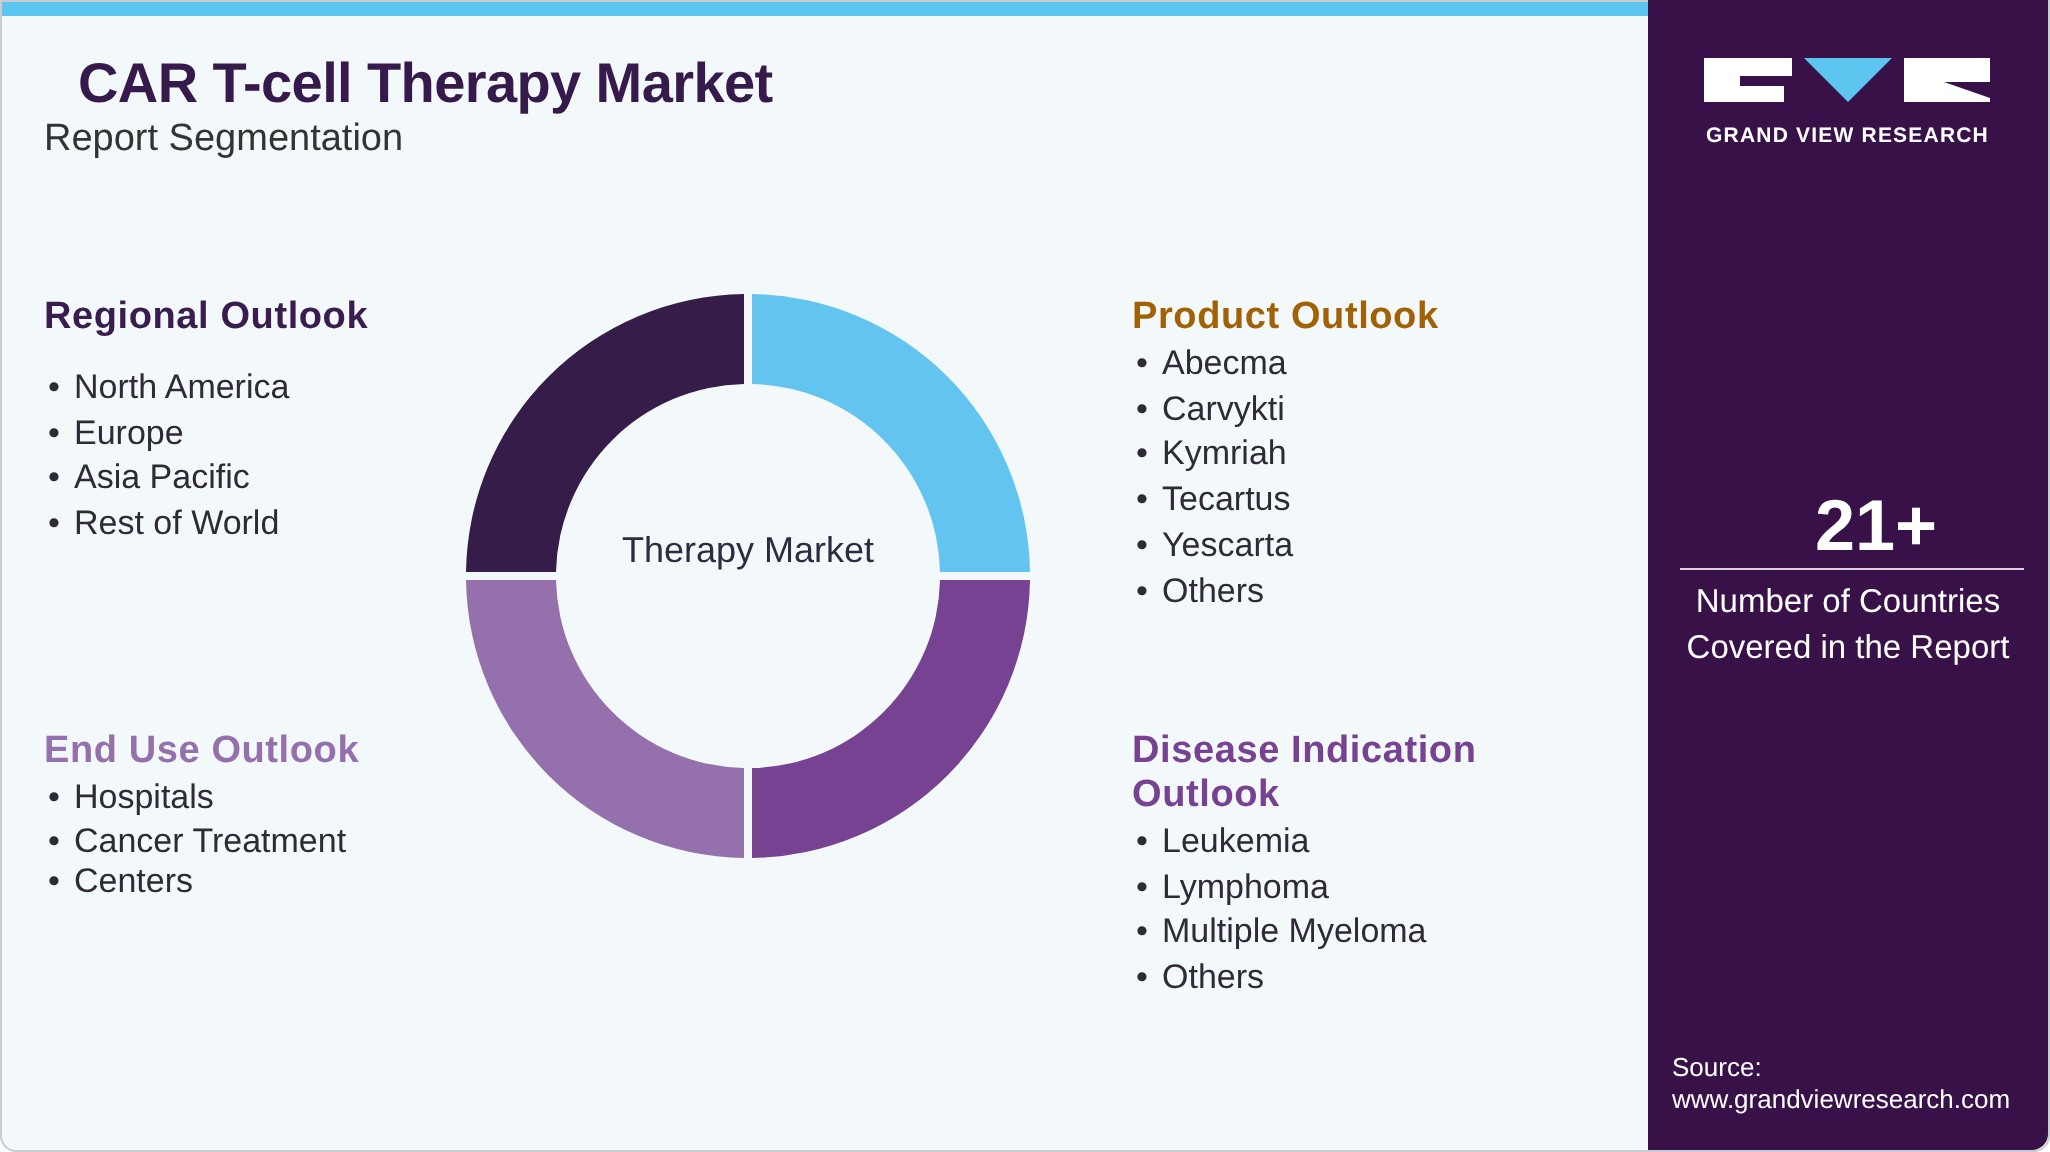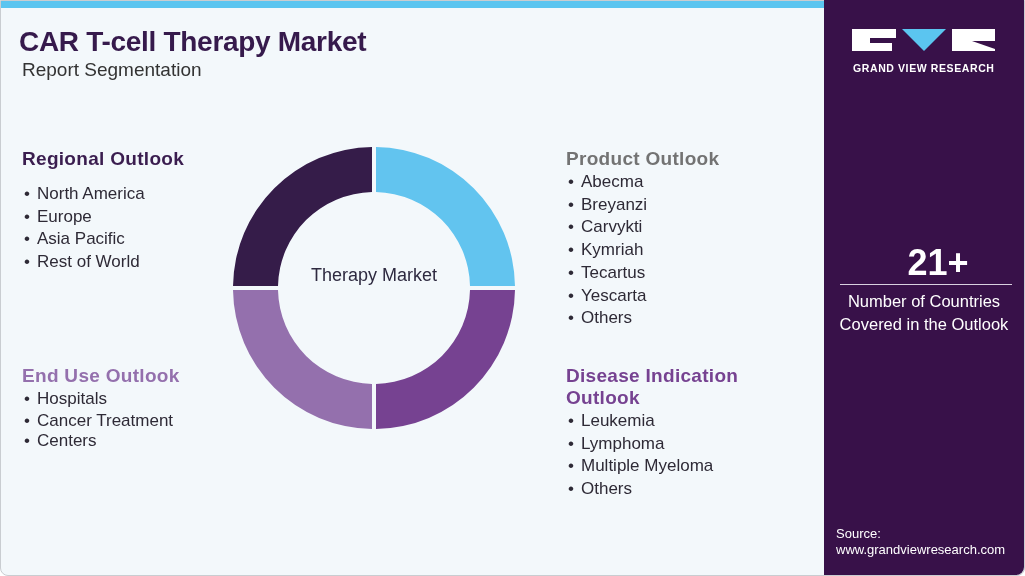--- a/index.html
+++ b/index.html
@@ -1,20 +1,20 @@
 <!DOCTYPE html>
 <html><head>
 <meta charset="utf-8">
 <style>
   html, body { margin:0; padding:0; }
   body { width:1025px; height:576px; position:relative; overflow:hidden; background:#ffffff; font-family:"Liberation Sans", sans-serif; }
   .frame { position:absolute; left:0; top:0; width:1023px; height:574px; border:1px solid #c9cdd1; border-radius:0 0 8px 8px; background:#f3f8fb; overflow:hidden; }
   .topbar { position:absolute; left:0; top:0; width:824px; height:7px; background:#5bc5f0; }
   .sidepanel { position:absolute; left:824px; top:0; width:200px; height:575px; background:#381149; border-radius:0 0 8px 0; }
-  .title { position:absolute; left:18px; top:25px; font-size:28px; font-weight:bold; color:#361a4c; letter-spacing:-0.3px; }
+  .title { position:absolute; left:38px; top:25px; font-size:28px; font-weight:bold; color:#361a4c; letter-spacing:-0.3px; }
   .subtitle { position:absolute; left:21px; top:58px; font-size:19px; color:#333; }
   .section { position:absolute; }
   .sec-title { font-size:19px; font-weight:bold; line-height:22px; letter-spacing:0.3px; }
   .item { font-size:17px; color:#2e2a36; line-height:22.7px; position:relative; padding-left:15px; }
   .item::before { content:"•"; position:absolute; left:2px; top:0; }
   .donut { position:absolute; left:232px; top:146px; width:282px; height:282px; }
   .center-label { position:absolute; left:300px; top:262px; width:146px; text-align:center; font-size:18px; color:#2e2a40; line-height:25px; }
   .logo { position:absolute; left:852px; top:27px; }
   .logo-text { position:absolute; left:853px; top:62px; font-size:10.5px; font-weight:bold; color:#ffffff; letter-spacing:0.6px; }
   .stat-num { position:absolute; left:824px; top:242px; width:228px; text-align:center; font-size:36px; font-weight:bold; color:#fff; }
@@ -41,23 +41,22 @@
   </div>
 
   <div class="section" style="left:21px; top:364px;">
     <div class="sec-title" style="color:#9470ad; margin-bottom:1px;">End Use Outlook</div>
     <div class="item">Hospitals</div>
     <div class="item" style="line-height:20px;">Cancer Treatment</div>
     <div class="item" style="line-height:20px;"><span style="position:relative; left:0;">Centers</span></div>
   </div>
 
   <div class="section" style="left:565px; top:147px;">
-    <div class="sec-title" style="color:#737373; margin-bottom:1px;">Product Outlook</div>
+    <div class="sec-title" style="color:#a16207; margin-bottom:1px;">Product Outlook</div>
     <div class="item">Abecma</div>
-    <div class="item">Breyanzi</div>
     <div class="item">Carvykti</div>
     <div class="item">Kymriah</div>
     <div class="item">Tecartus</div>
     <div class="item">Yescarta</div>
     <div class="item">Others</div>
   </div>
 
   <div class="section" style="left:565px; top:364px;">
     <div class="sec-title" style="color:#764291;">Disease Indication</div>
     <div class="sec-title" style="color:#764291; margin-bottom:1px;">Outlook</div>
@@ -88,17 +87,17 @@
   <path fill="#5bc5f0" d="M50,2 H94 L72,24 Z"></path>
 
   <path fill="#ffffff" d="M100,2 H143 V14 L120,14 L143,22 V24 H100 Z"></path>
 </svg>
 <div class="logo-text">GRAND VIEW RESEARCH</div>
 
 <div class="stat-num">21+</div>
 <div class="stat-rule"></div>
 <div class="stat-desc">
   <div>Number of Countries</div>
-  <div>Covered in the Outlook</div>
+  <div>Covered in the Report</div>
 </div>
 
 <div class="src-label">Source:</div>
 <div class="src-url">www.grandviewresearch.com</div>
 
 </body></html>

